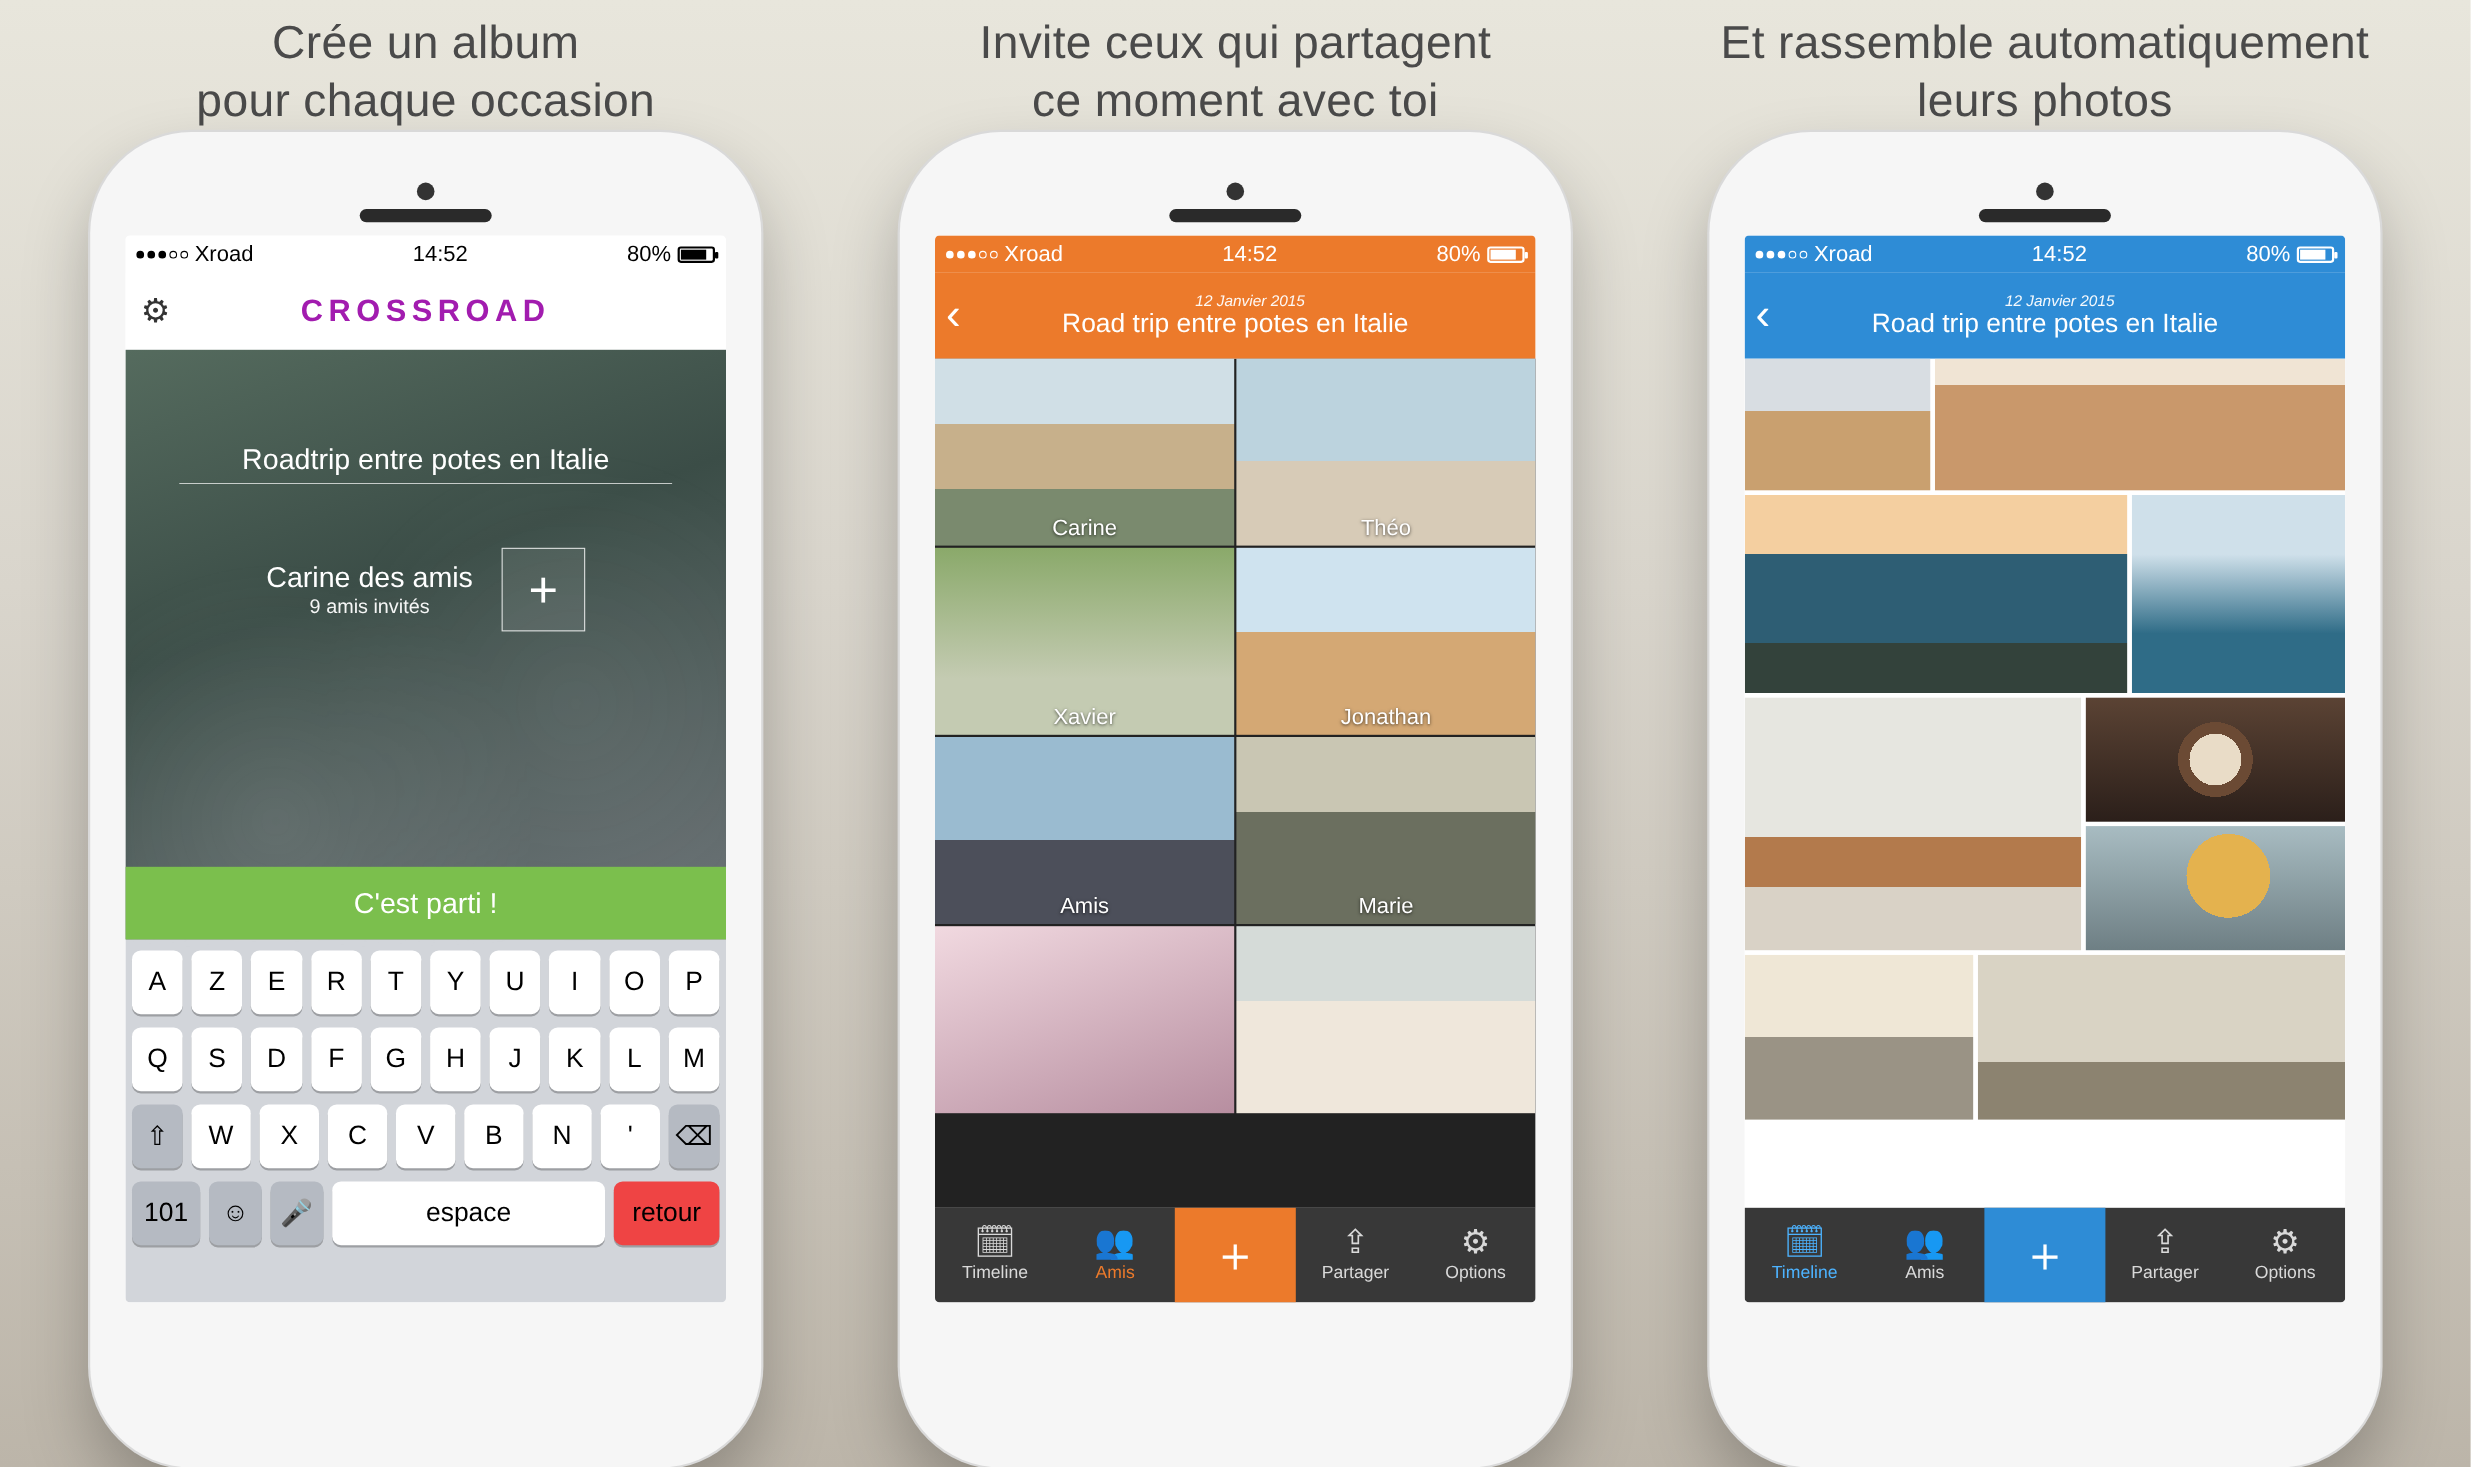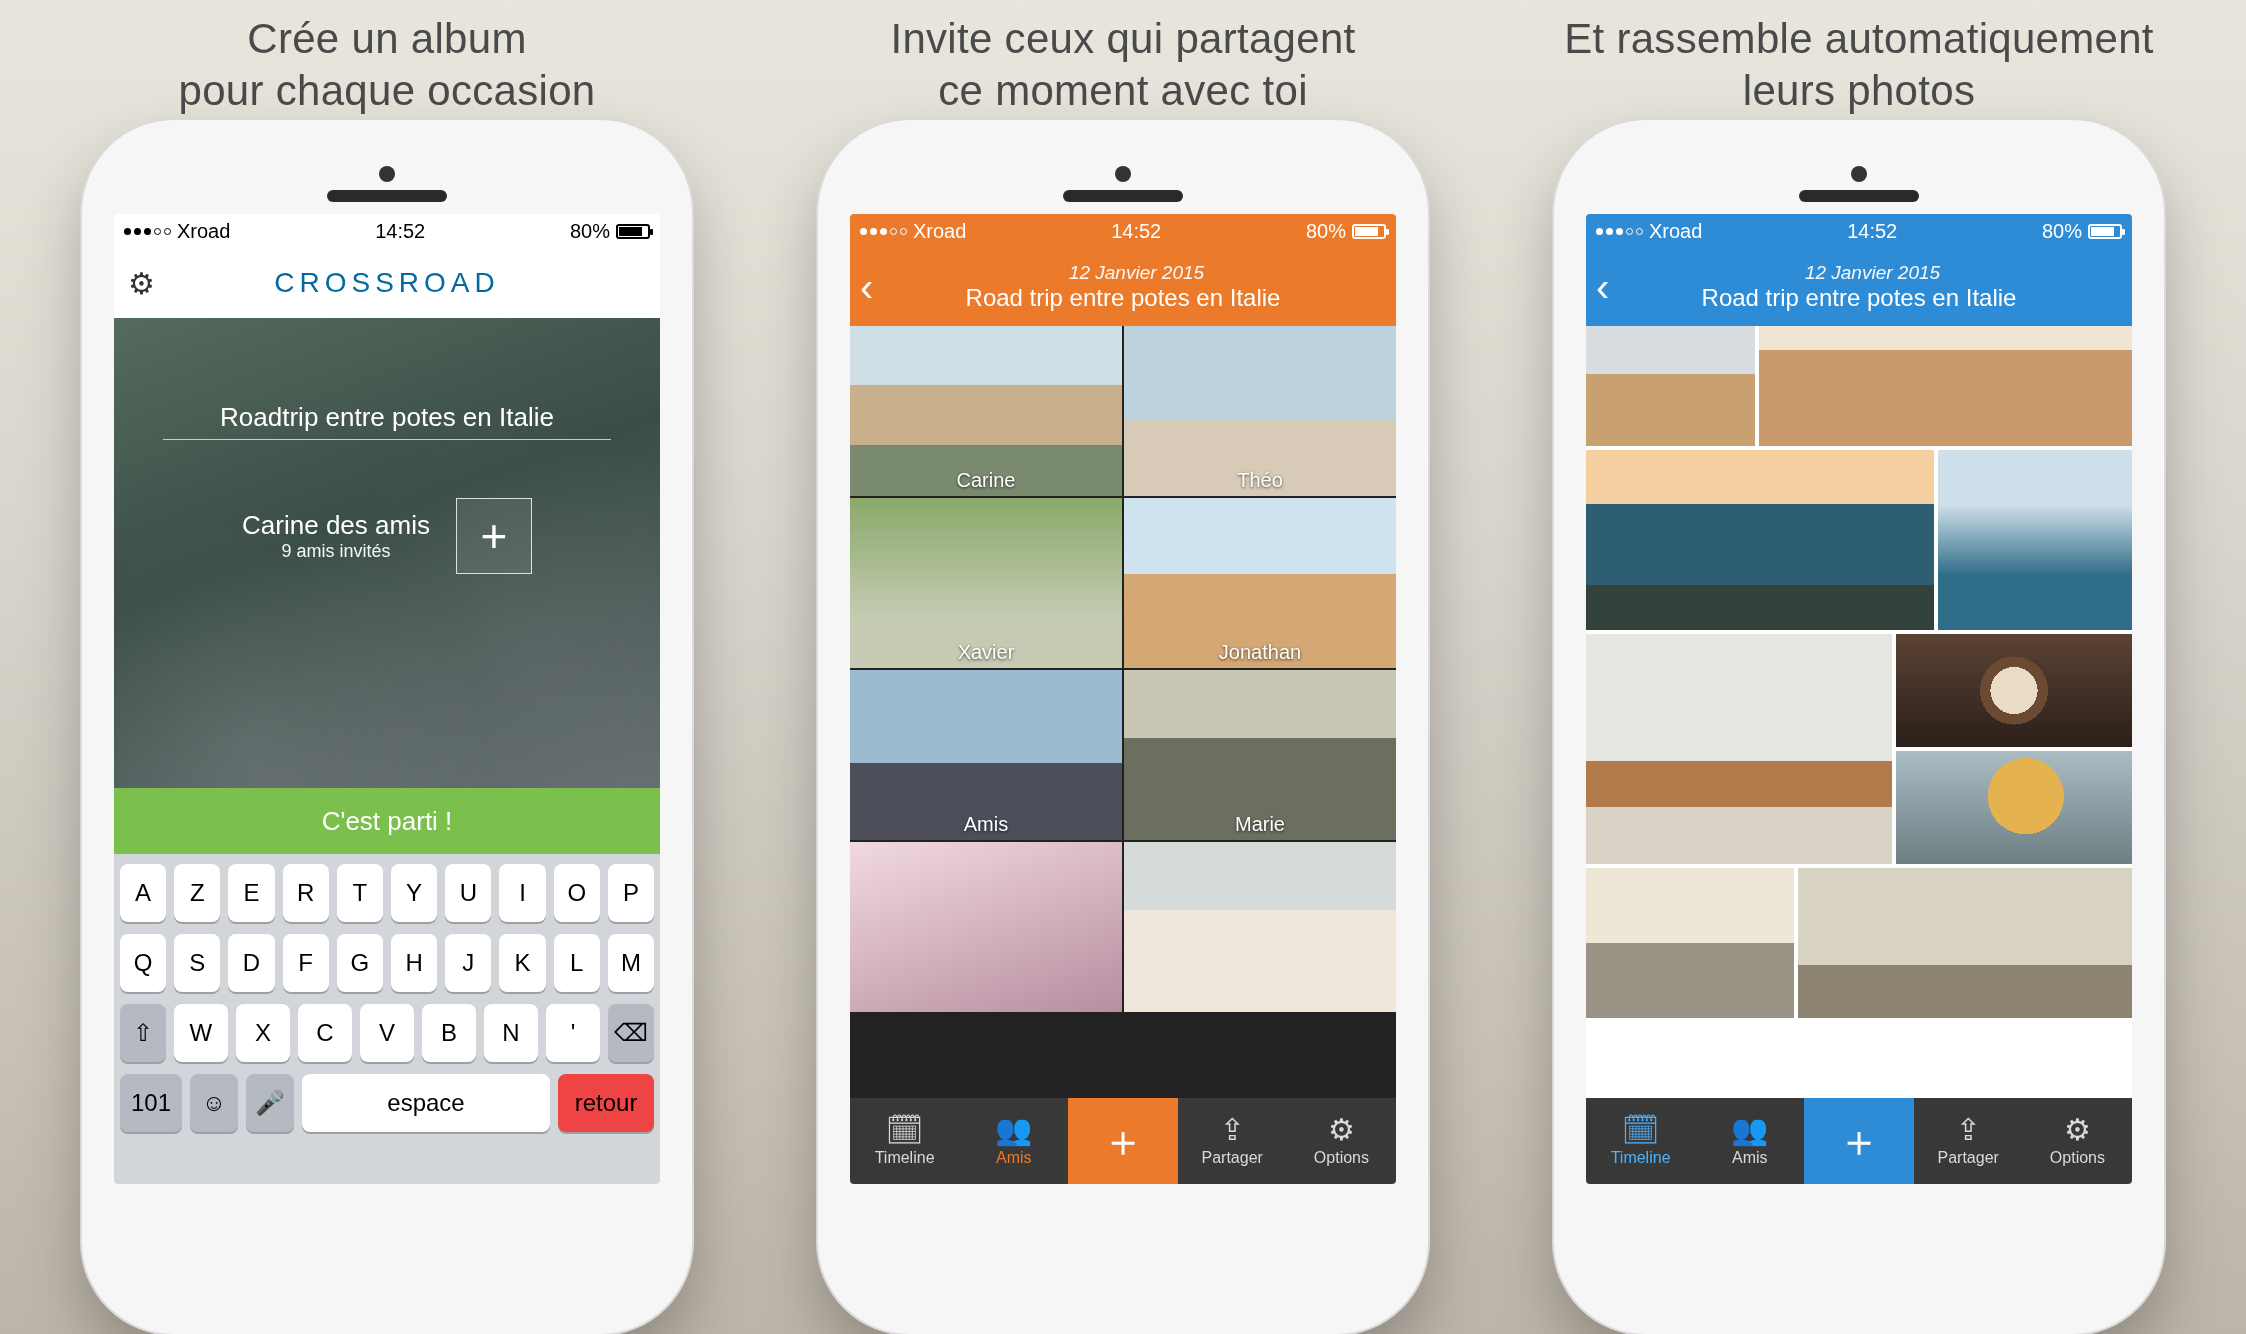--- a/index.html
+++ b/index.html
@@ -91,21 +91,21 @@
   .batt .fill{ position:absolute; left:1px; top:1px; bottom:1px; width:75%; background:currentColor;}
 
   
   .s1-header{
     height:70px;
     display:flex; align-items:center; justify-content:center;
     position:relative;
     background:#fff;
   }
   .s1-header .title{
-    font-size:28px; letter-spacing:5px; font-weight:400; color:#0369a1;
+    font-size:28px; letter-spacing:5px; font-weight:700; color:#a21caf;
   }
   .s1-gear{
     position:absolute; left:14px; top:50%; transform:translateY(-50%);
     font-size:30px; color:#333;
   }
   .s1-body{
     flex:1;
     background:linear-gradient(160deg,#556b5e,#3b4d47 40%,#6d7478);
     display:flex; flex-direction:column; align-items:center;
     position:relative;
@@ -171,21 +171,21 @@
   .nav{
     height:78px; color:#fff; position:relative;
     display:flex; flex-direction:column; align-items:center; justify-content:center;
   }
   .nav.orange{ background:#ec7a2b; }
   .nav.blue  { background:#2e8cd6; }
   .nav .back{
     position:absolute; left:10px; top:50%; transform:translateY(-50%);
     font-size:40px; font-weight:300;
   }
-  .nav .date{ font-size:19px; font-style:italic; opacity:.95;margin-left:27px;}
+  .nav .date{ font-size:14px; font-style:italic; opacity:.95;margin-left:27px;}
   .nav .title{ font-size:24px; }
 
   
   .tabbar{
     height:86px; background:#383838; color:#d9d9d9;
     display:flex; align-items:stretch;
   }
   .tab{
     flex:1; display:flex; flex-direction:column; align-items:center; justify-content:center;
     font-size:16px; gap:4px;

